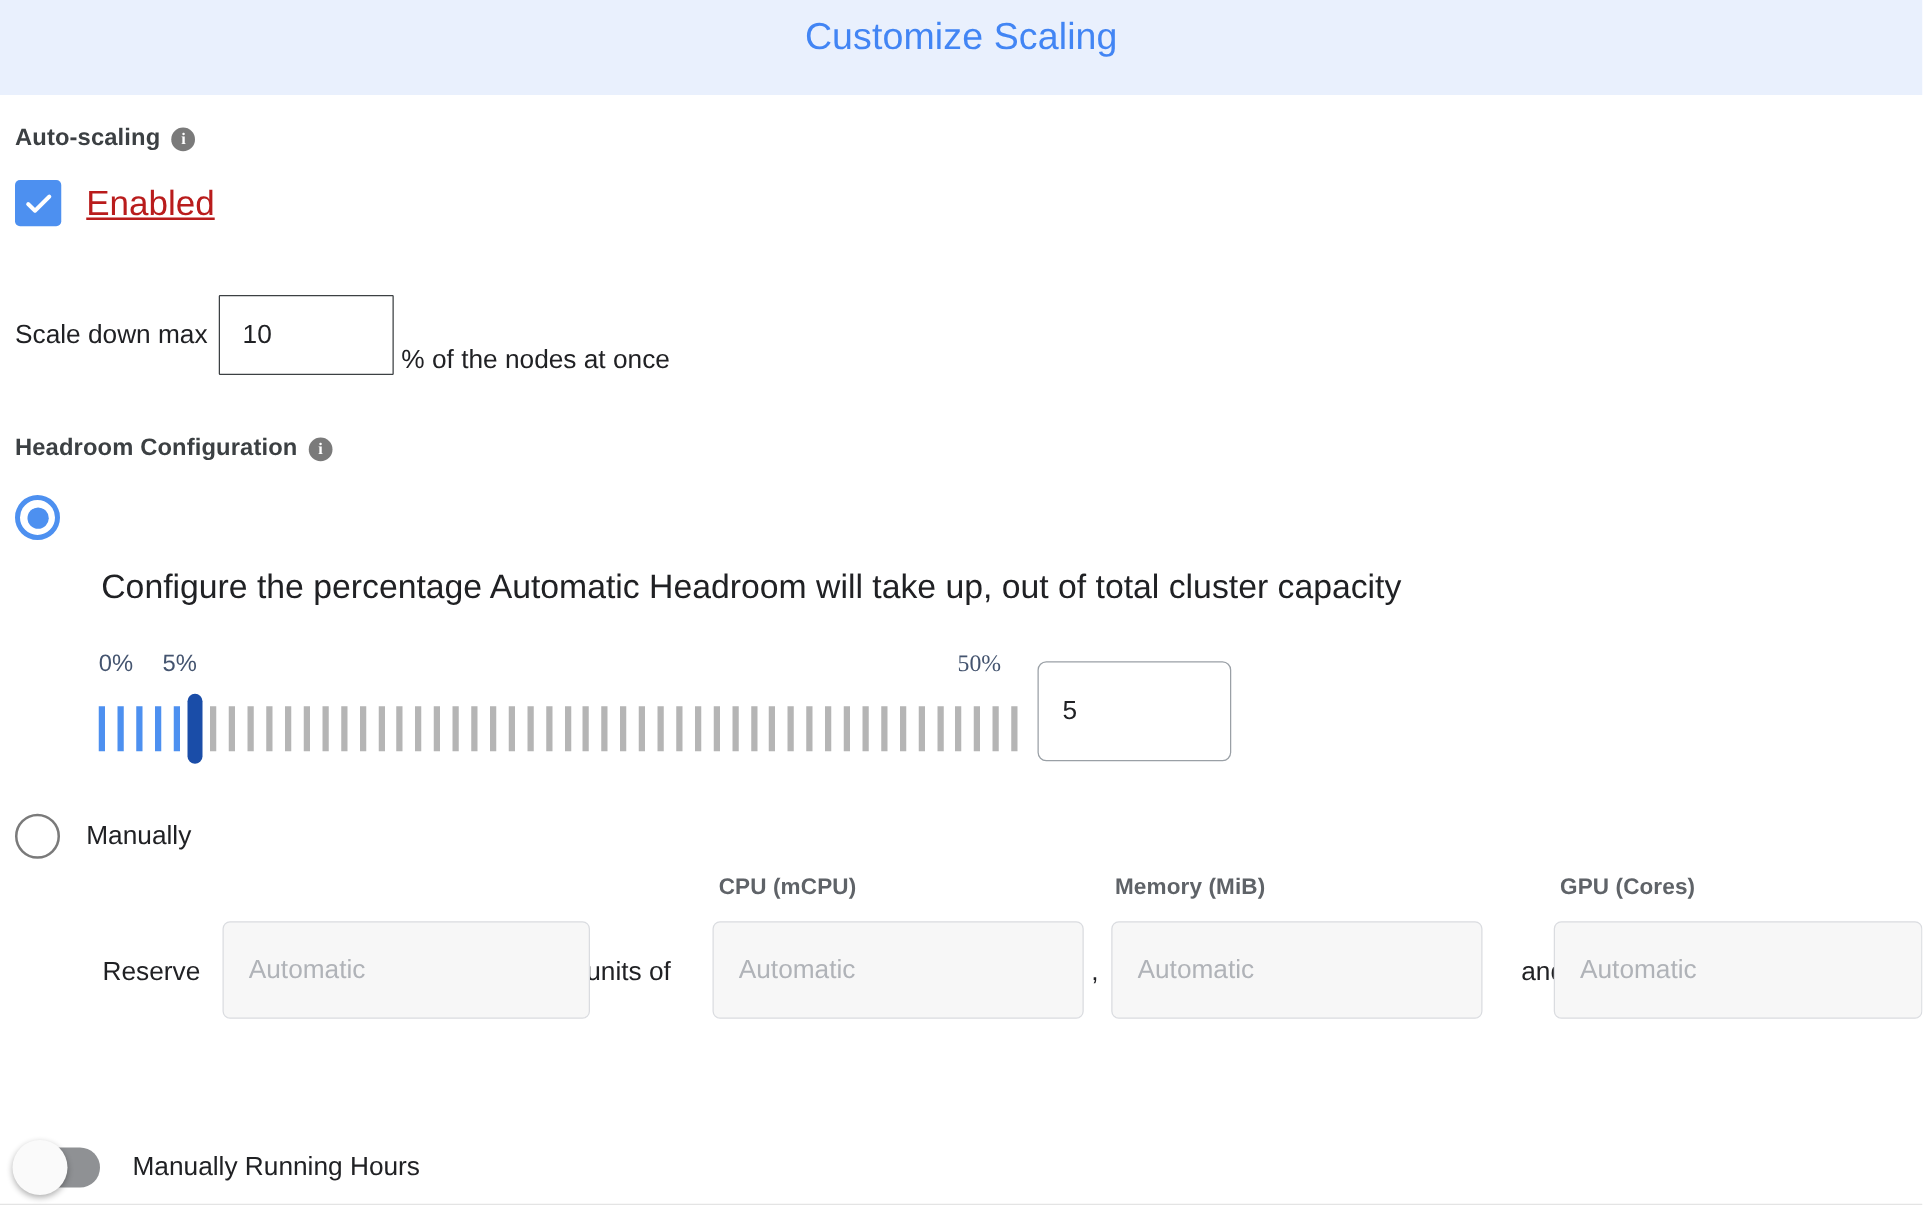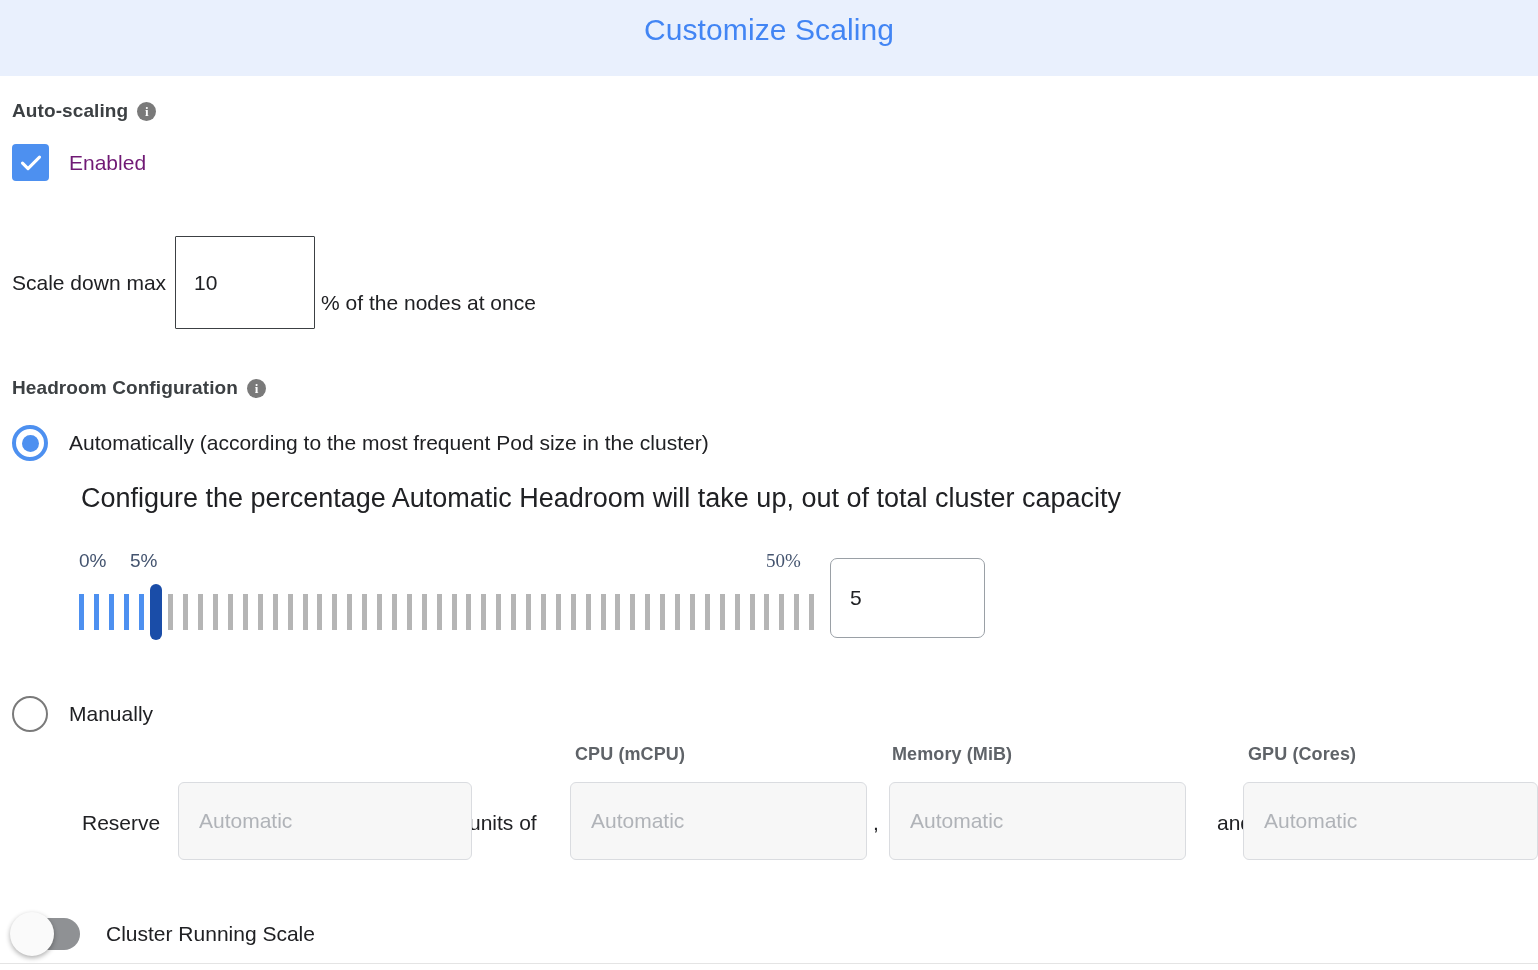--- a/index.html
+++ b/index.html
@@ -87,38 +87,39 @@
     border-radius: 4px;
     background: #4d90f0;
     display: flex;
     align-items: center;
     justify-content: center;
     flex: 0 0 auto;
     cursor: pointer;
   }
   .checkbox svg { display: block; }
   .checkbox-label {
-    font-size: 21px;
-    color: #701a75;
+    font-size: 28px;
+    color: #b91c1c;
+    text-decoration: underline;
   }
 
   
   .scale-row {
     display: flex;
     align-items: center;
     margin-top: 55px;
   }
   .scale-label {
     font-size: 21px;
     color: #202124;
     margin-right: 9px;
   }
   .input-boxed {
     width: 140px;
-    height: 93px;
+    height: 64px;
     border: 1.6px solid #3c4043;
     background: #ffffff;
     font-size: 21px;
     color: #202124;
     font-family: "Liberation Sans", sans-serif;
     padding: 0 18px;
     outline: none;
     border-radius: 1px;
   }
   .scale-suffix {
@@ -222,21 +223,21 @@
     border-radius: 7px;
     background: #ffffff;
     font-size: 21px;
     color: #202124;
     font-family: "Liberation Sans", sans-serif;
     padding: 0 19px;
     outline: none;
   }
 
   
-  .manual-block { margin-top: 50px; }
+  .manual-block { margin-top: 34px; }
 
   .reserve-grid {
     margin-top: 12px;
     position: relative;
     height: 128px;
   }
   .field-label {
     position: absolute;
     top: 0;
     font-size: 18px;
@@ -356,21 +357,20 @@
   <div class="headroom-block">
     <div class="section-title-row">
       <div class="section-title">Headroom Configuration</div>
       <span class="info-icon">
           <span>i</span>
         </span>
     </div>
 
     <div class="radio-row">
       <div class="radio selected"></div>
-      <div class="radio-label">Automatically (according to the most frequent Pod size in the cluster)</div>
     </div>
     <div class="radio-sublabel">Configure the percentage Automatic Headroom will take up, out of total cluster capacity</div>
 
     <div class="slider-block">
       <div class="slider-caption cap-0">0%</div>
       <div class="slider-caption cap-5">5%</div>
       <div class="slider-caption cap-50">50%</div>
 
       <div class="slider-ticks" id="slider-ticks">
           <div class="tick filled" style="left: 0px;"></div>
@@ -451,16 +451,16 @@
       <input class="auto-input in-mem" type="text" placeholder="Automatic" style="">
       <input class="auto-input in-gpu" type="text" placeholder="Automatic" style="">
     </div>
   </div>
 </div>
 
 <div class="toggle-row">
   <div class="toggle">
     <div class="toggle-knob"></div>
   </div>
-  <div class="toggle-label">Cluster Running Scale</div>
+  <div class="toggle-label">Manually Running Hours</div>
 </div>
 
 <div class="bottom-divider"></div>
 
 </body></html>

